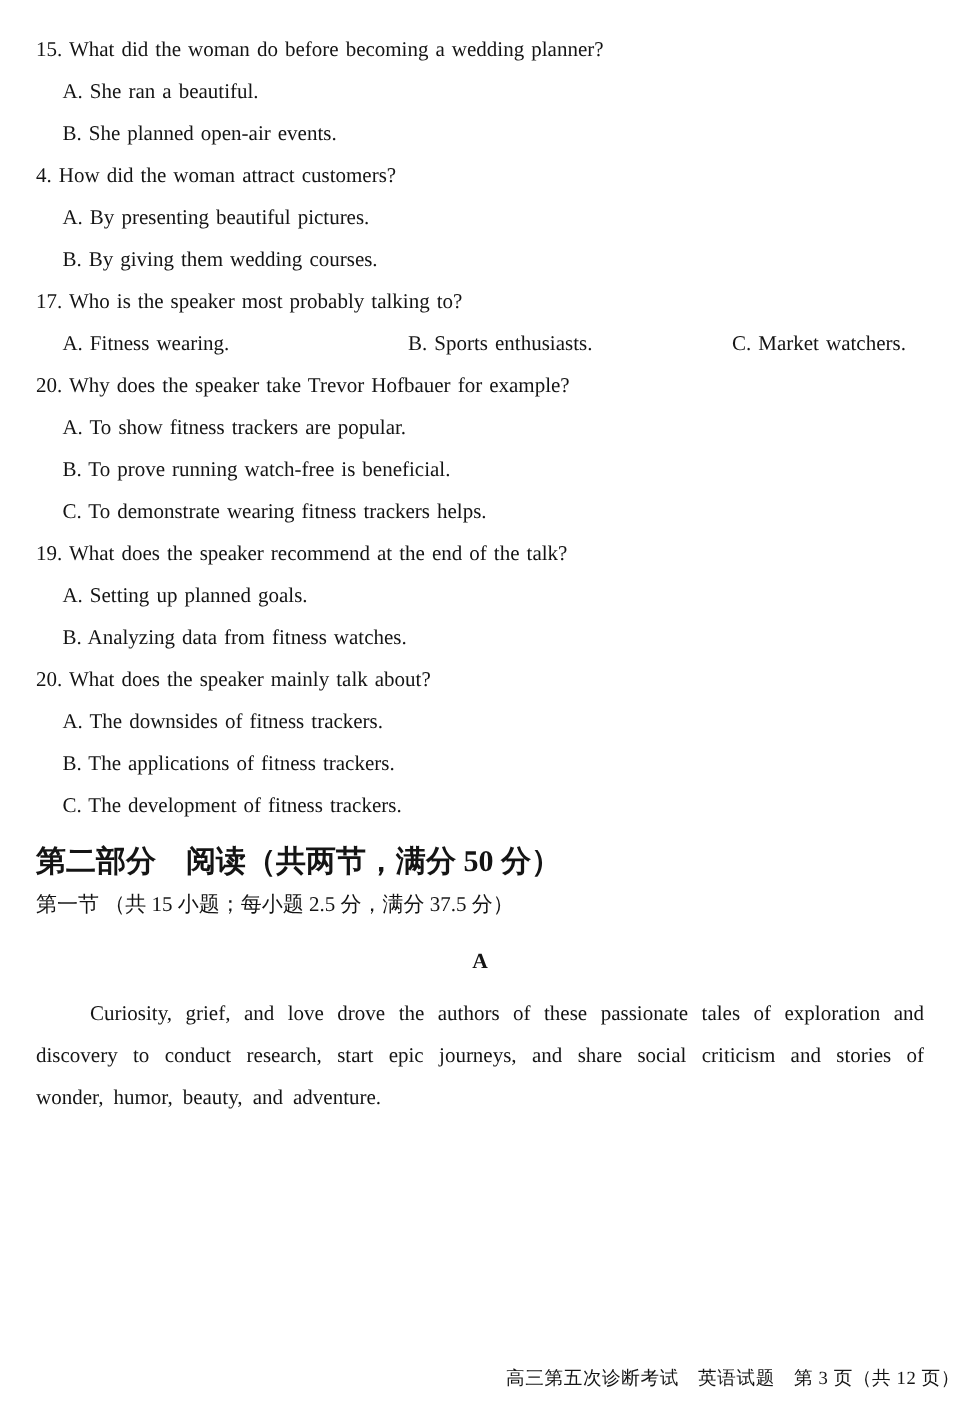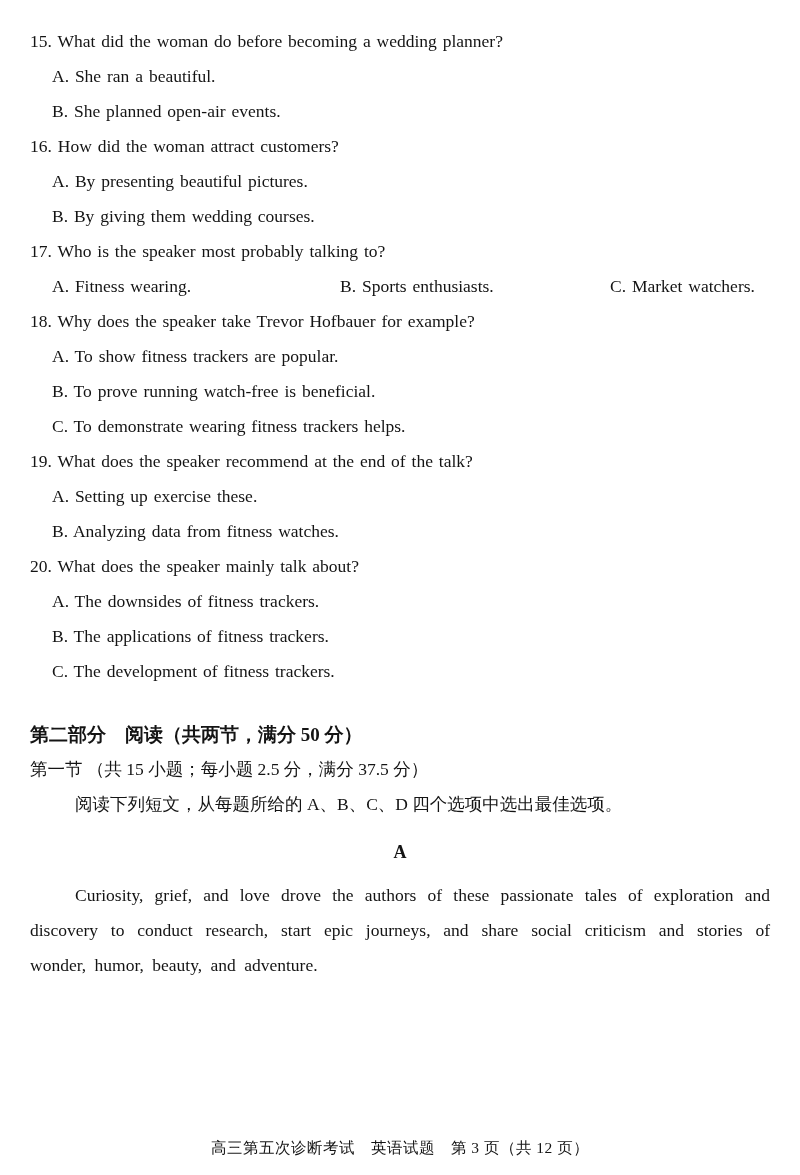--- a/index.html
+++ b/index.html
@@ -32,23 +32,23 @@
     padding-left: 22px;
     display: flex;
   }
   .opt-0 { width: 288px; }
   .opt-1 { width: 270px; font-family: Liberation Serif, serif; }
   .opt-2 { flex: 1; }
   .note {
     word-spacing: 0;
   }
   .part-heading {
-    margin: 28px 0 0 0;
+    margin: 12px 0 0 0;
     line-height: 35px;
-    font-size: 19px;
+    font-size: 25px;
     font-weight: bold;
     white-space: nowrap;
   }
   .section-heading {
     margin: 0;
     line-height: 35px;
     white-space: nowrap;
   }
   .instruction {
     margin: 0;
@@ -68,65 +68,64 @@
     line-height: 35px;
     text-align: justify;
     text-indent: 45px;
     word-spacing: 4px;
   }
   .footer {
     position: absolute;
     bottom: 16px;
     left: 0;
     width: 100%;
-    text-align: center;
+    text-align: right;
     font-size: 15.5px;
     letter-spacing: 0.5px;
   }
 </style>
 </head>
 <body>
 
 <div class="page">
 
   <div id="listening-questions-1">
       <p class="line stem">15. What did the woman do before becoming a wedding planner?</p>
       <p class="line option">A. She ran a beautiful.</p>
       <p class="line option">B. She planned open-air events.</p>
-      <p class="line stem">16. How did the woman attract customers?</p>
+      <p class="line stem">4. How did the woman attract customers?</p>
       <p class="line option">A. By presenting beautiful pictures.</p>
       <p class="line option">B. By giving them wedding courses.</p>
     </div>
 
 
   <div id="listening-questions-2">
       <p class="line stem">17. Who is the speaker most probably talking to?</p>
       <p class="line options-row">
         <span class="opt opt-0">A. Fitness wearing.</span>
         <span class="opt opt-1">B. Sports enthusiasts.</span>
         <span class="opt opt-2">C. Market watchers.</span>
       </p>
-      <p class="line stem">18. Why does the speaker take Trevor Hofbauer for example?</p>
+      <p class="line stem">20. Why does the speaker take Trevor Hofbauer for example?</p>
       <p class="line option">A. To show fitness trackers are popular.</p>
       <p class="line option">B. To prove running watch-free is beneficial.</p>
       <p class="line option">C. To demonstrate wearing fitness trackers helps.</p>
       <p class="line stem">19. What does the speaker recommend at the end of the talk?</p>
-      <p class="line option">A. Setting up exercise these.</p>
+      <p class="line option">A. Setting up planned goals.</p>
       <p class="line option">B. Analyzing data from fitness watches.</p>
       <p class="line stem">20. What does the speaker mainly talk about?</p>
       <p class="line option">A. The downsides of fitness trackers.</p>
       <p class="line option">B. The applications of fitness trackers.</p>
       <p class="line option">C. The development of fitness trackers.</p>
     </div>
 
   <h2 class="part-heading">第二部分　阅读（共两节，满分 50 分）</h2>
 
   <p class="section-heading">第一节 （共 15 小题；每小题 2.5 分，满分 37.5 分）</p>
 
-  <p class="instruction">阅读下列短文，从每题所给的 A、B、C、D 四个选项中选出最佳选项。</p>
 
   <p class="passage-label">A</p>
 
   <p class="passage">Curiosity, grief, and love drove the authors of these passionate tales of exploration and discovery to conduct research, start epic journeys, and share social criticism and stories of wonder, humor, beauty, and adventure.</p>
 
   <div class="footer">高三第五次诊断考试　英语试题　第 3 页（共 12 页）</div>
 
 </div>
 
 </body></html>

